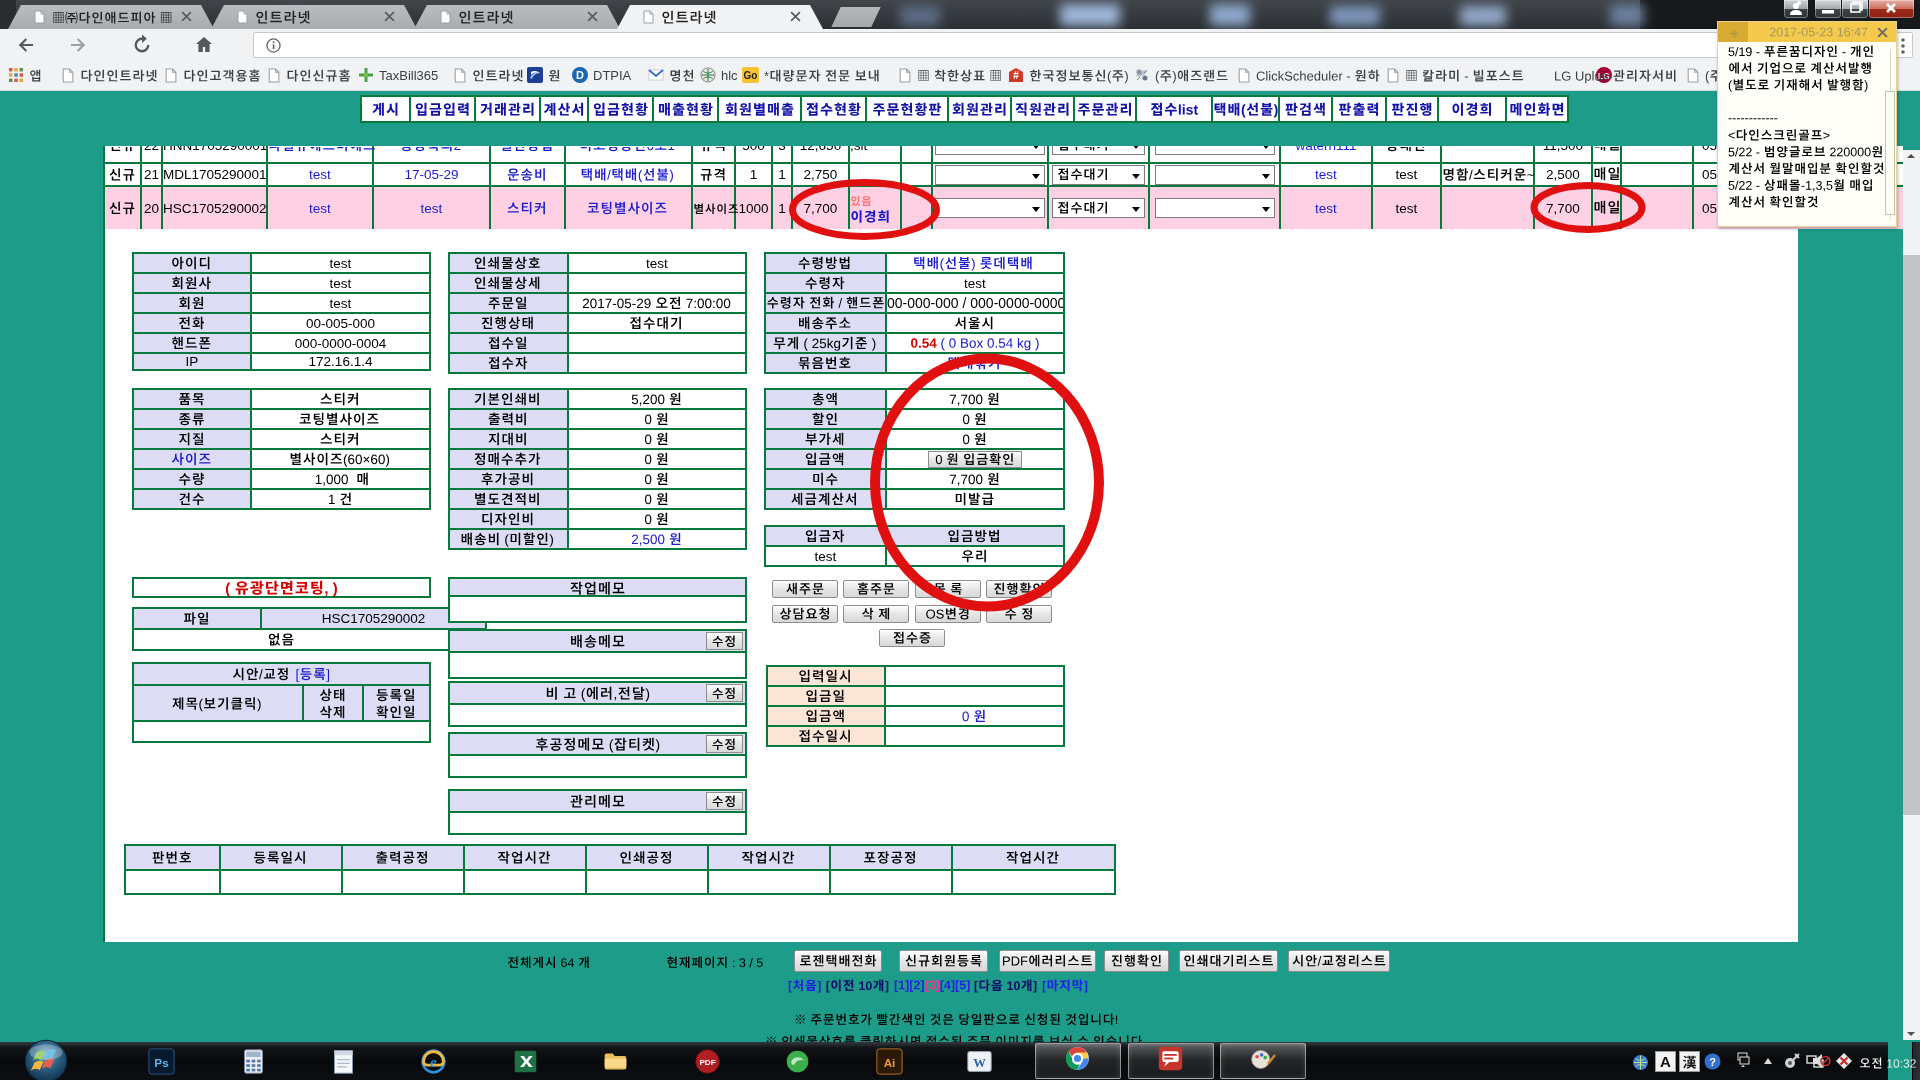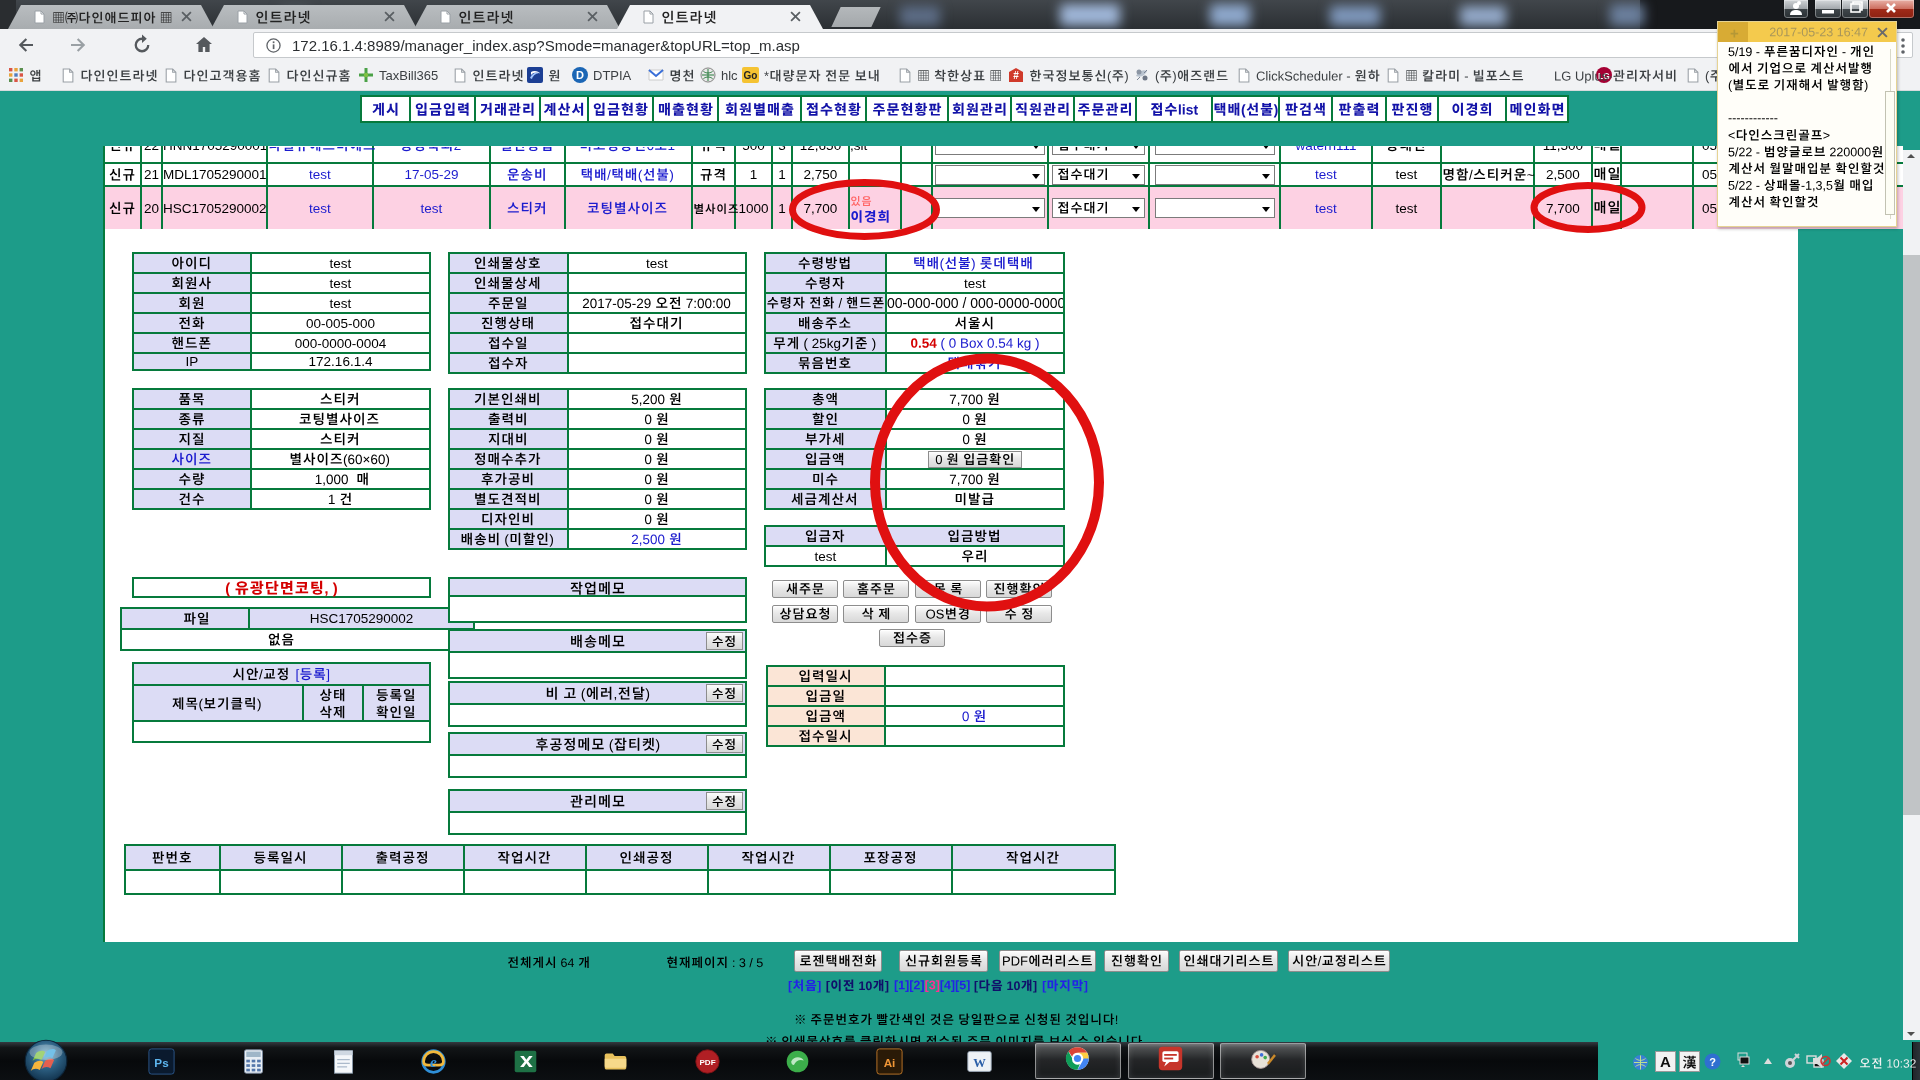--- a/index.html
+++ b/index.html
@@ -55,21 +55,21 @@
 #pagesb{left:1903px;top:58px;width:17px;height:890px;background:#f1f2f4}
 #pagesb .thumb{position:absolute;left:0;top:105px;width:17px;height:560px;background:#c1c4c6}
 .arr{position:absolute;left:4px;width:0;height:0;border:4.5px solid transparent}
 
 #circles{left:0;top:0;width:1920px;height:1080px;z-index:60;pointer-events:none}
 
 #note{left:1717px;top:21px;width:180px;height:206px;background:#fffef9;border:1px solid #e6d393;box-shadow:1px 2px 3px rgba(0,0,0,.25);z-index:70}
 #notehead{position:absolute;left:0;top:0;width:100%;height:20px;background:#f4ca4d}
 #noteplus{position:absolute;left:0;top:0;width:30px;height:20px;background:#d8ab34}
 
-#taskbar{left:0;top:1042px;width:1598px;height:38px;background:linear-gradient(#343a40 0%,#121517 15%,#07090b 50%,#0c0f12 100%);z-index:65}
+#taskbar{left:0;top:1042px;width:1888px;height:38px;background:linear-gradient(#343a40 0%,#121517 15%,#07090b 50%,#0c0f12 100%);z-index:65}
 .tbi{position:absolute;top:6px;width:27px;height:27px}
 .tbactive{position:absolute;top:1px;width:86px;height:36px;background:linear-gradient(rgba(255,255,255,.30),rgba(255,255,255,.12) 45%,rgba(255,255,255,.05));border:1px solid rgba(255,255,255,.5);border-radius:2px;box-shadow:inset 0 0 6px rgba(255,255,255,.15)}
 </style></head>
 <body>
 
 <div class="abs" id="tabstrip">
   <div style="position:absolute;left:1640px;top:0;width:280px;height:29px;background:#17191c"></div>
   <div style="position:absolute;left:0;top:0;width:16px;height:29px;background:#2a2d30"></div>
   <div class="blob" style="left:1060px;top:4px;width:60px;height:22px;background:#9fb6d8"></div>
   <div class="blob" style="left:1210px;top:4px;width:40px;height:22px;background:#8ea8cc"></div>
@@ -154,21 +154,20 @@
     </svg>
   <svg class="navic" style="left:192px" viewBox="0 0 24 24">
       <path d="M12 4l-8 7h2.4v8h4.4v-5h2.4v5h4.4v-8H20z" fill="#55595d"></path>
     </svg>
   <div id="urlbox">
     <svg style="position:absolute;left:12px;top:5px" width="15" height="15" viewBox="0 0 16 16">
         <circle cx="8" cy="8" r="7" fill="none" stroke="#5f6368" stroke-width="1.4"></circle>
         <rect x="7.2" y="6.8" width="1.8" height="5" fill="#5f6368"></rect>
         <rect x="7.2" y="3.6" width="1.8" height="1.9" fill="#5f6368"></rect>
       </svg>
-    <span style="position:absolute;left:38px;top:4px;font-size:15px;color:#2b2e31">172.16.1.4:8989/manager_index.asp?Smode=manager&amp;topURL=top_m.asp</span>
   </div>
   <svg style="position:absolute;left:1900px;top:8px" width="6" height="18" viewBox="0 0 6 18">
       <circle cx="3" cy="3" r="1.8" fill="#5f6368"></circle>
       <circle cx="3" cy="9" r="1.8" fill="#5f6368"></circle>
       <circle cx="3" cy="15" r="1.8" fill="#5f6368"></circle>
     </svg>
 </div>
 
 <div class="abs" id="bookmarks">
   <span class="bm" style="left:8px"><svg class="bmi" width="16" height="16" viewBox="0 0 16 16">
@@ -447,21 +446,21 @@
             <td class="lav k">수량</td>
             <td class="wht k">1,000  매</td>
           </tr>
       <tr>
             <td class="lav k">건수</td>
             <td class="wht k">1 건</td>
           </tr>
     </tbody>
       </table>
     <div class="abs" style="left:132px;top:485px;width:299px;height:21px;background:#fff;border:2px solid #067a3c;text-align:center"><span class="k red" style="font-size:15px;line-height:17px">( 유광단면코팅, )</span></div>
-    <table class="dt" style="left:120px;top:515px;width:355px">
+    <table class="dt" style="left:132px;top:515px;width:355px">
         <colgroup>
           <col style="width:128px">
           <col>
         </colgroup>
       <tbody>
           <tr style="height:21px">
             <td class="lav k">파일</td>
             <td class="lav">HSC1705290002</td>
           </tr>
       <tr style="height:21px">

